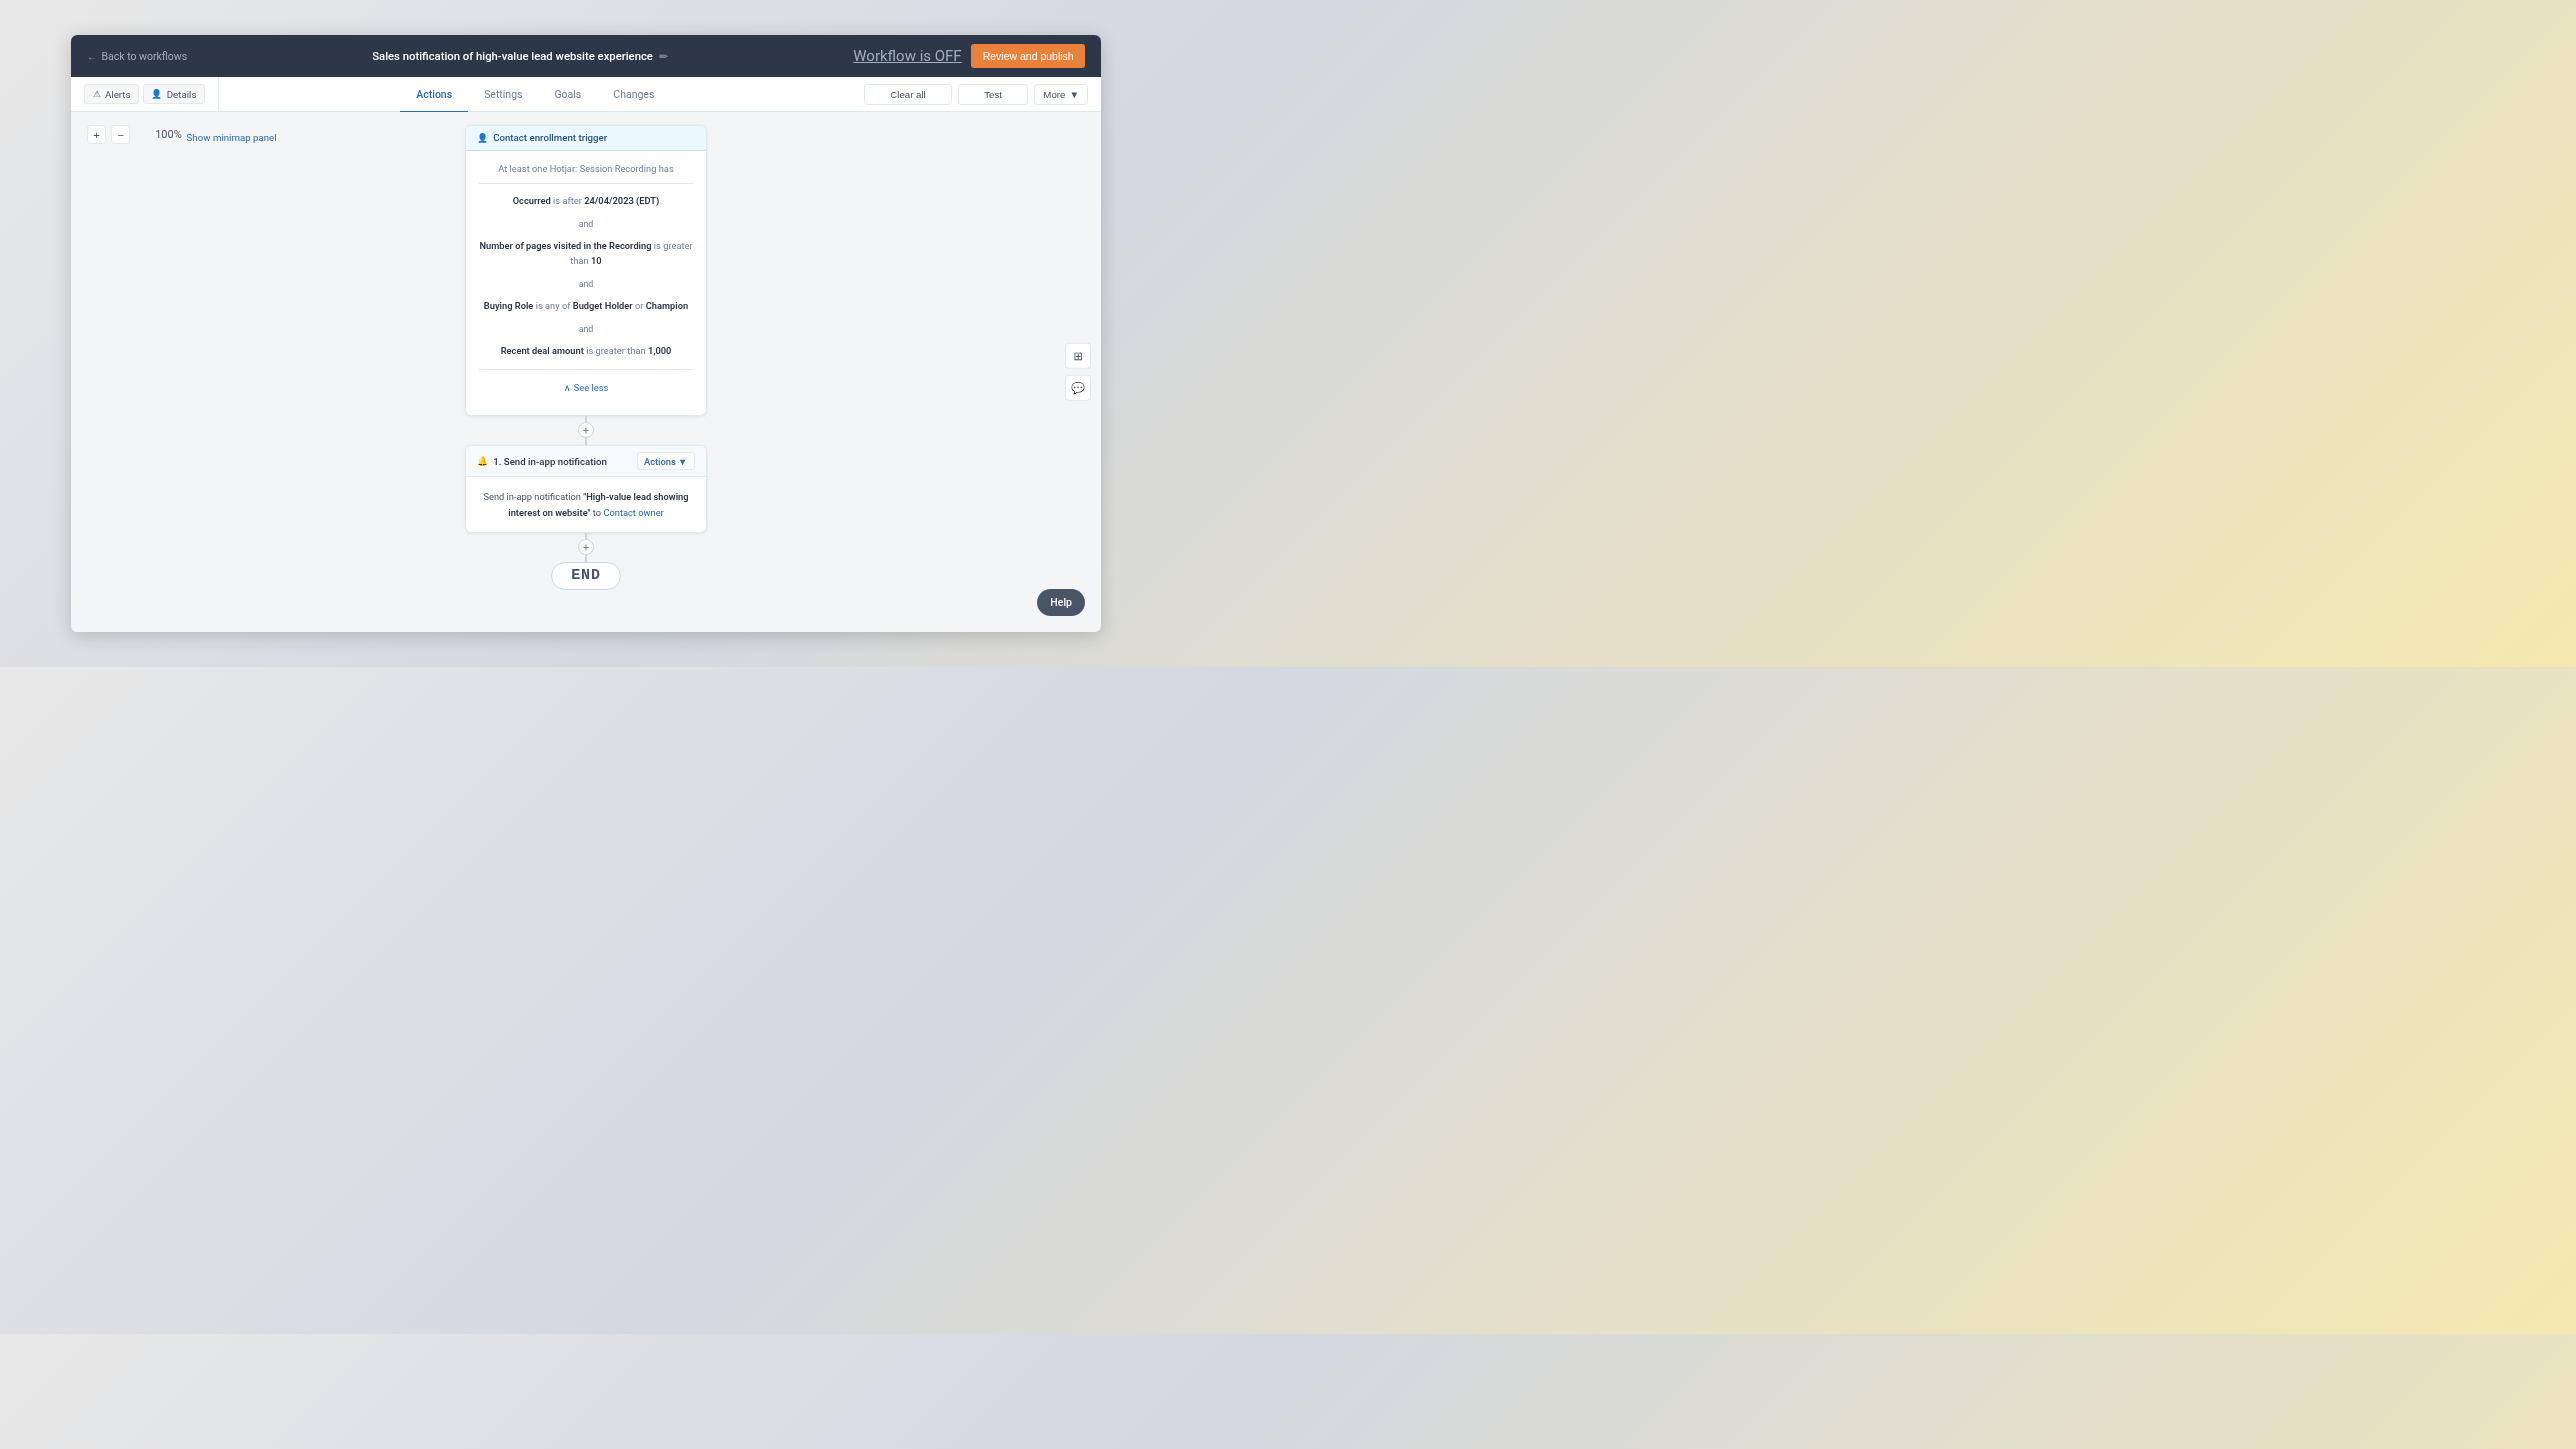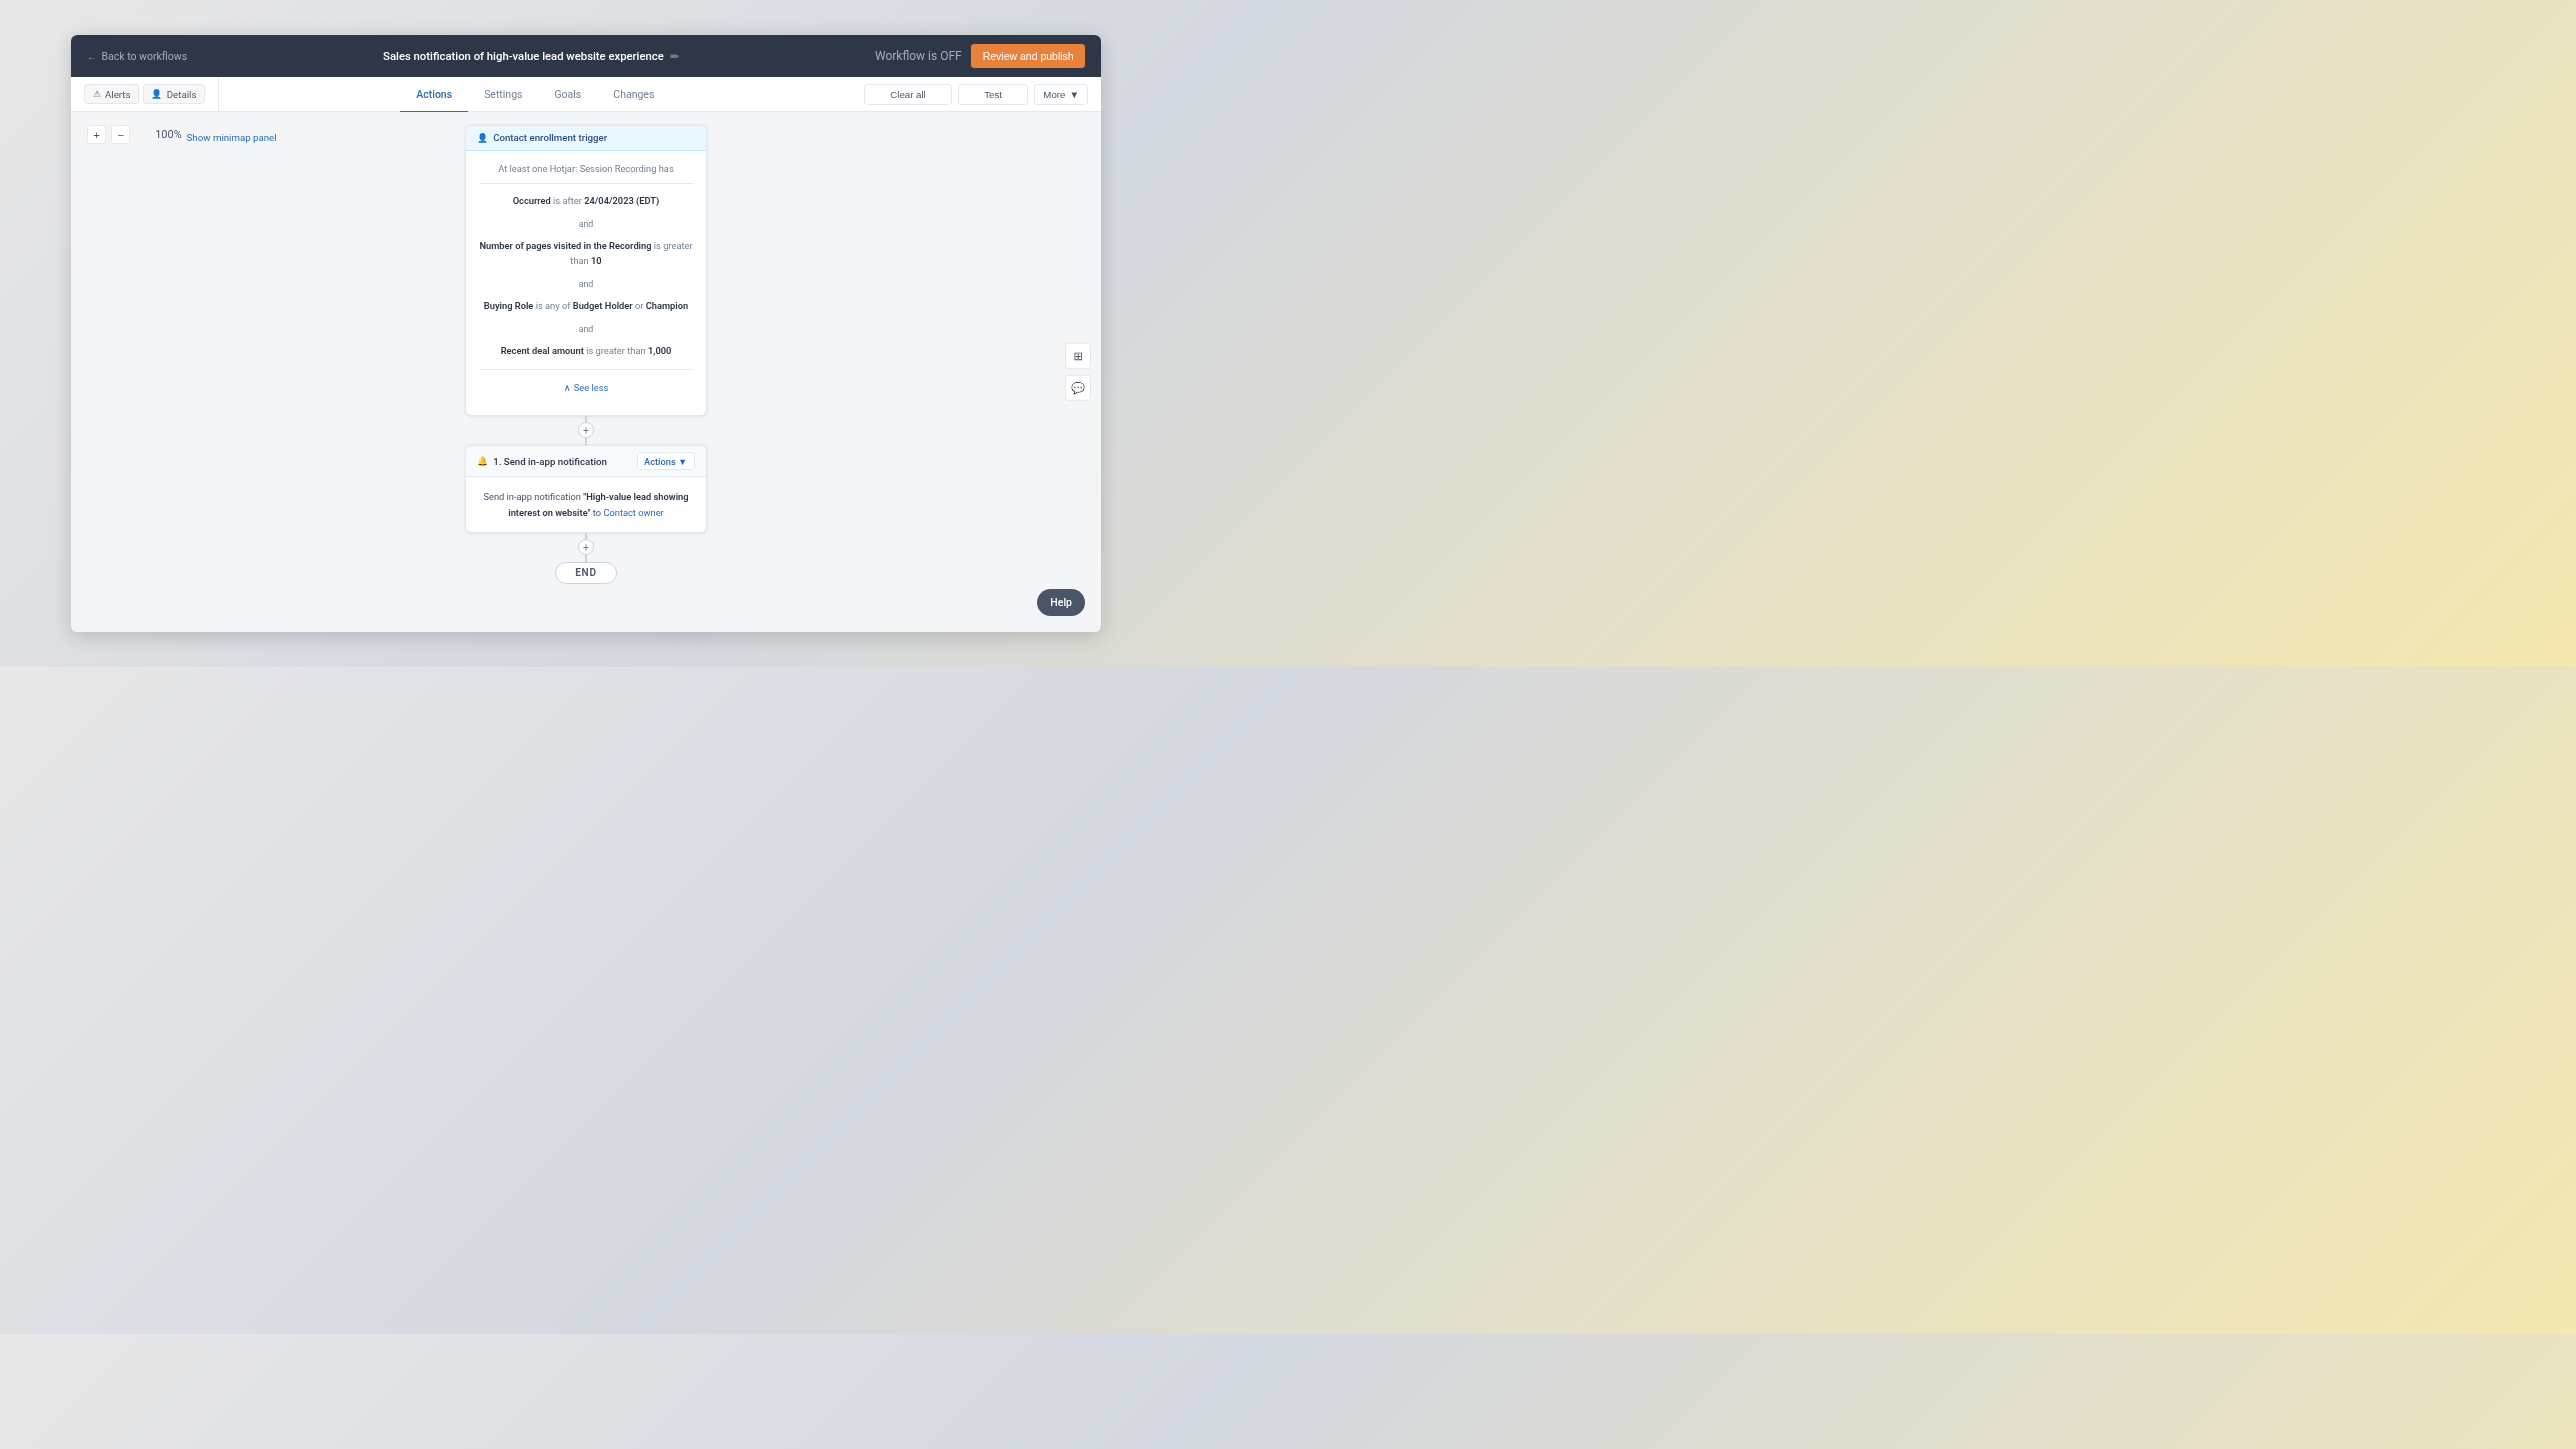--- a/index.html
+++ b/index.html
@@ -66,21 +66,22 @@
       cursor: pointer;
     }
 
     .top-nav-right {
       display: flex;
       align-items: center;
       gap: 9.7px;
     }
     .workflow-status {
       color: #a0aec0;
-      font-size: 12px;
+      font-size: 15px;
+      text-decoration: underline;
     }
     .publish-btn {
       background: #e8813a;
       color: #fff;
       border: none;
       border-radius: 3.2px;
       padding: 5.6px 11.3px;
       font-size: 10.5px;
       font-weight: 500;
       cursor: pointer;
@@ -365,24 +366,25 @@
     }
     .action-body .highlight-text { font-weight: 600; color: #2d3748; }
     .action-body .link-text { color: #2b6cb0; text-decoration: none; cursor: pointer; text-align: center; }
 
     
     .end-node {
       background: #fff;
       border: 1.6px solid #cbd5e0;
       border-radius: 40px;
       padding: 4.8px 19.3px;
-      font-size: 10px;
+      font-size: 15px;
       font-weight: 600;
       color: #4a5568;
       letter-spacing: 0.8px;
+      font-family: Liberation Mono, monospace;
     }
 
     
     .help-btn {
       position: absolute;
       bottom: 16px;
       right: 16px;
       background: #4a5568;
       color: #fff;
       border-radius: 40px;

